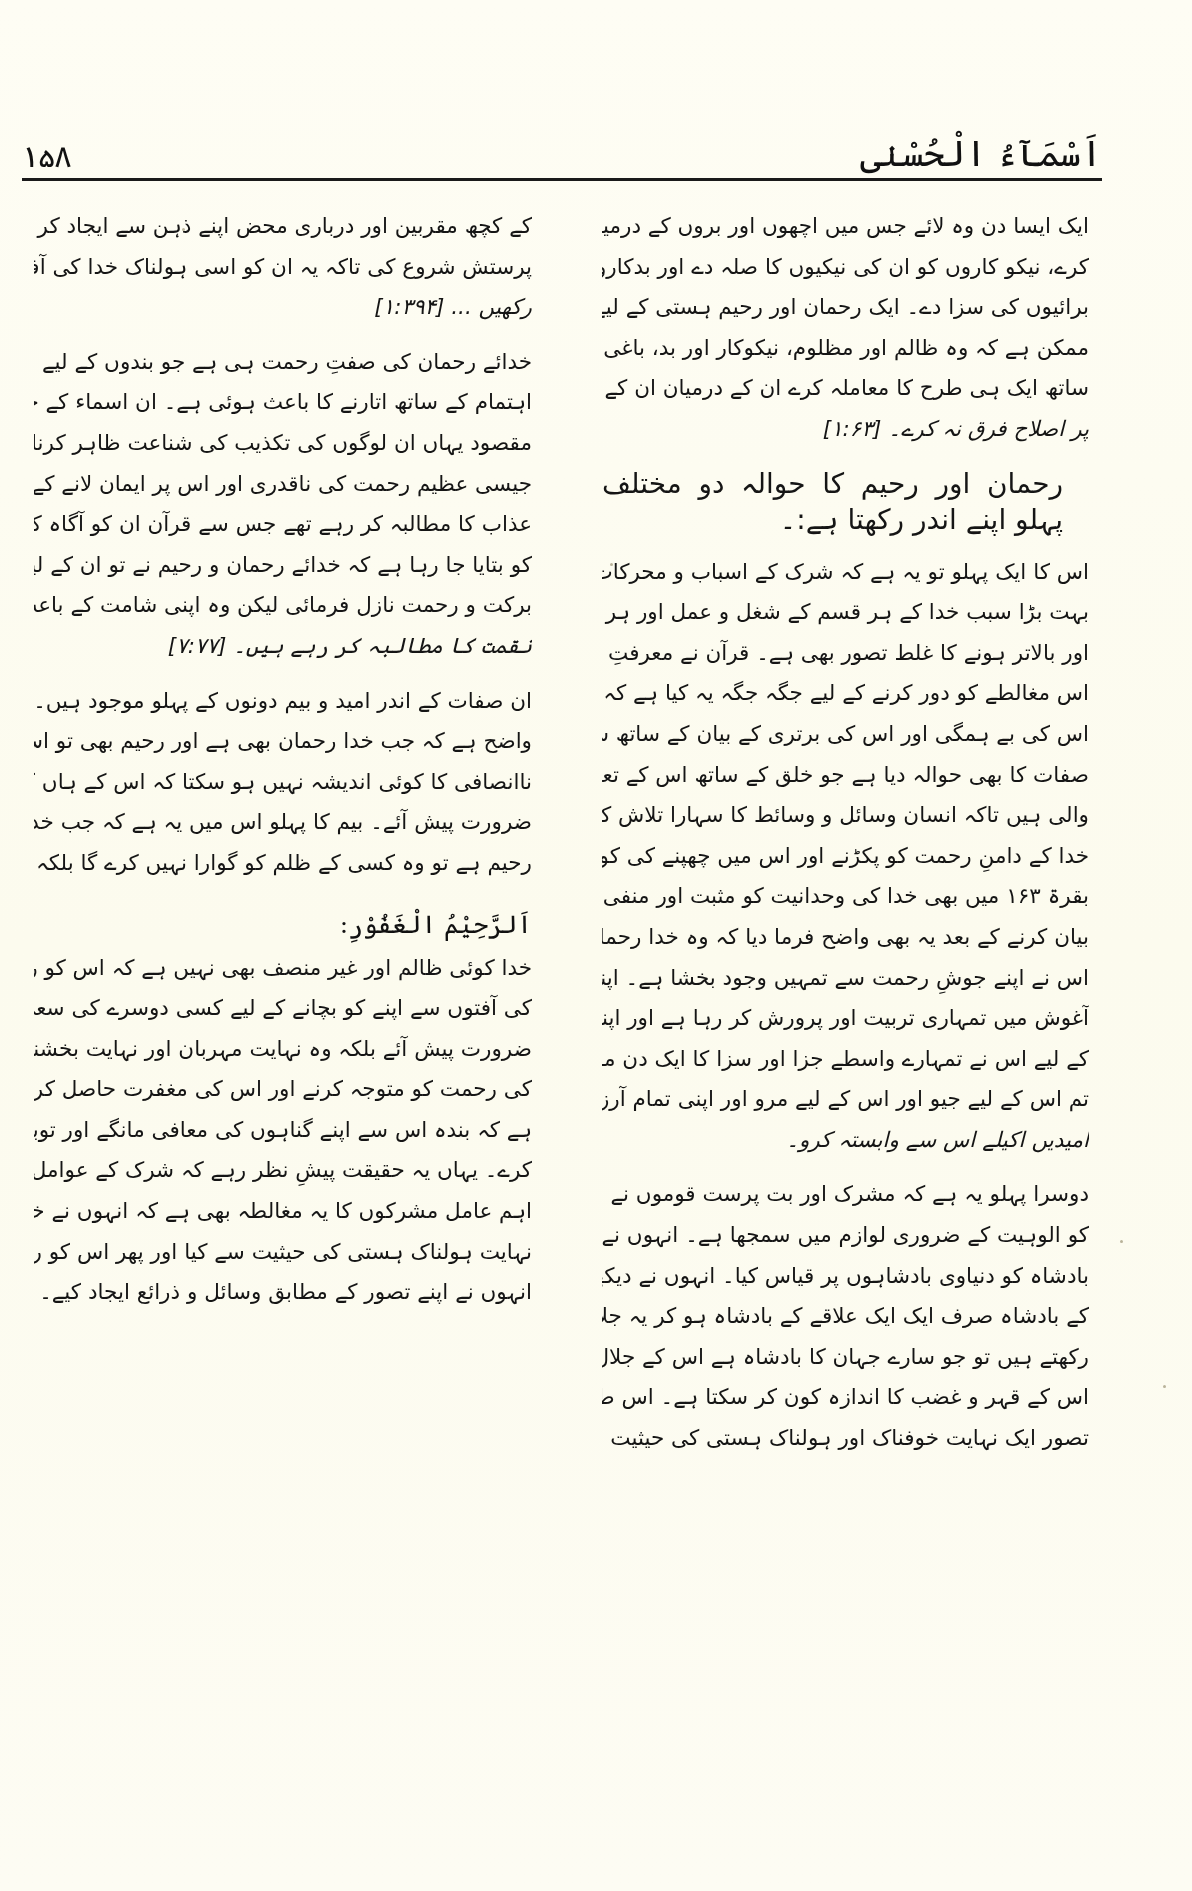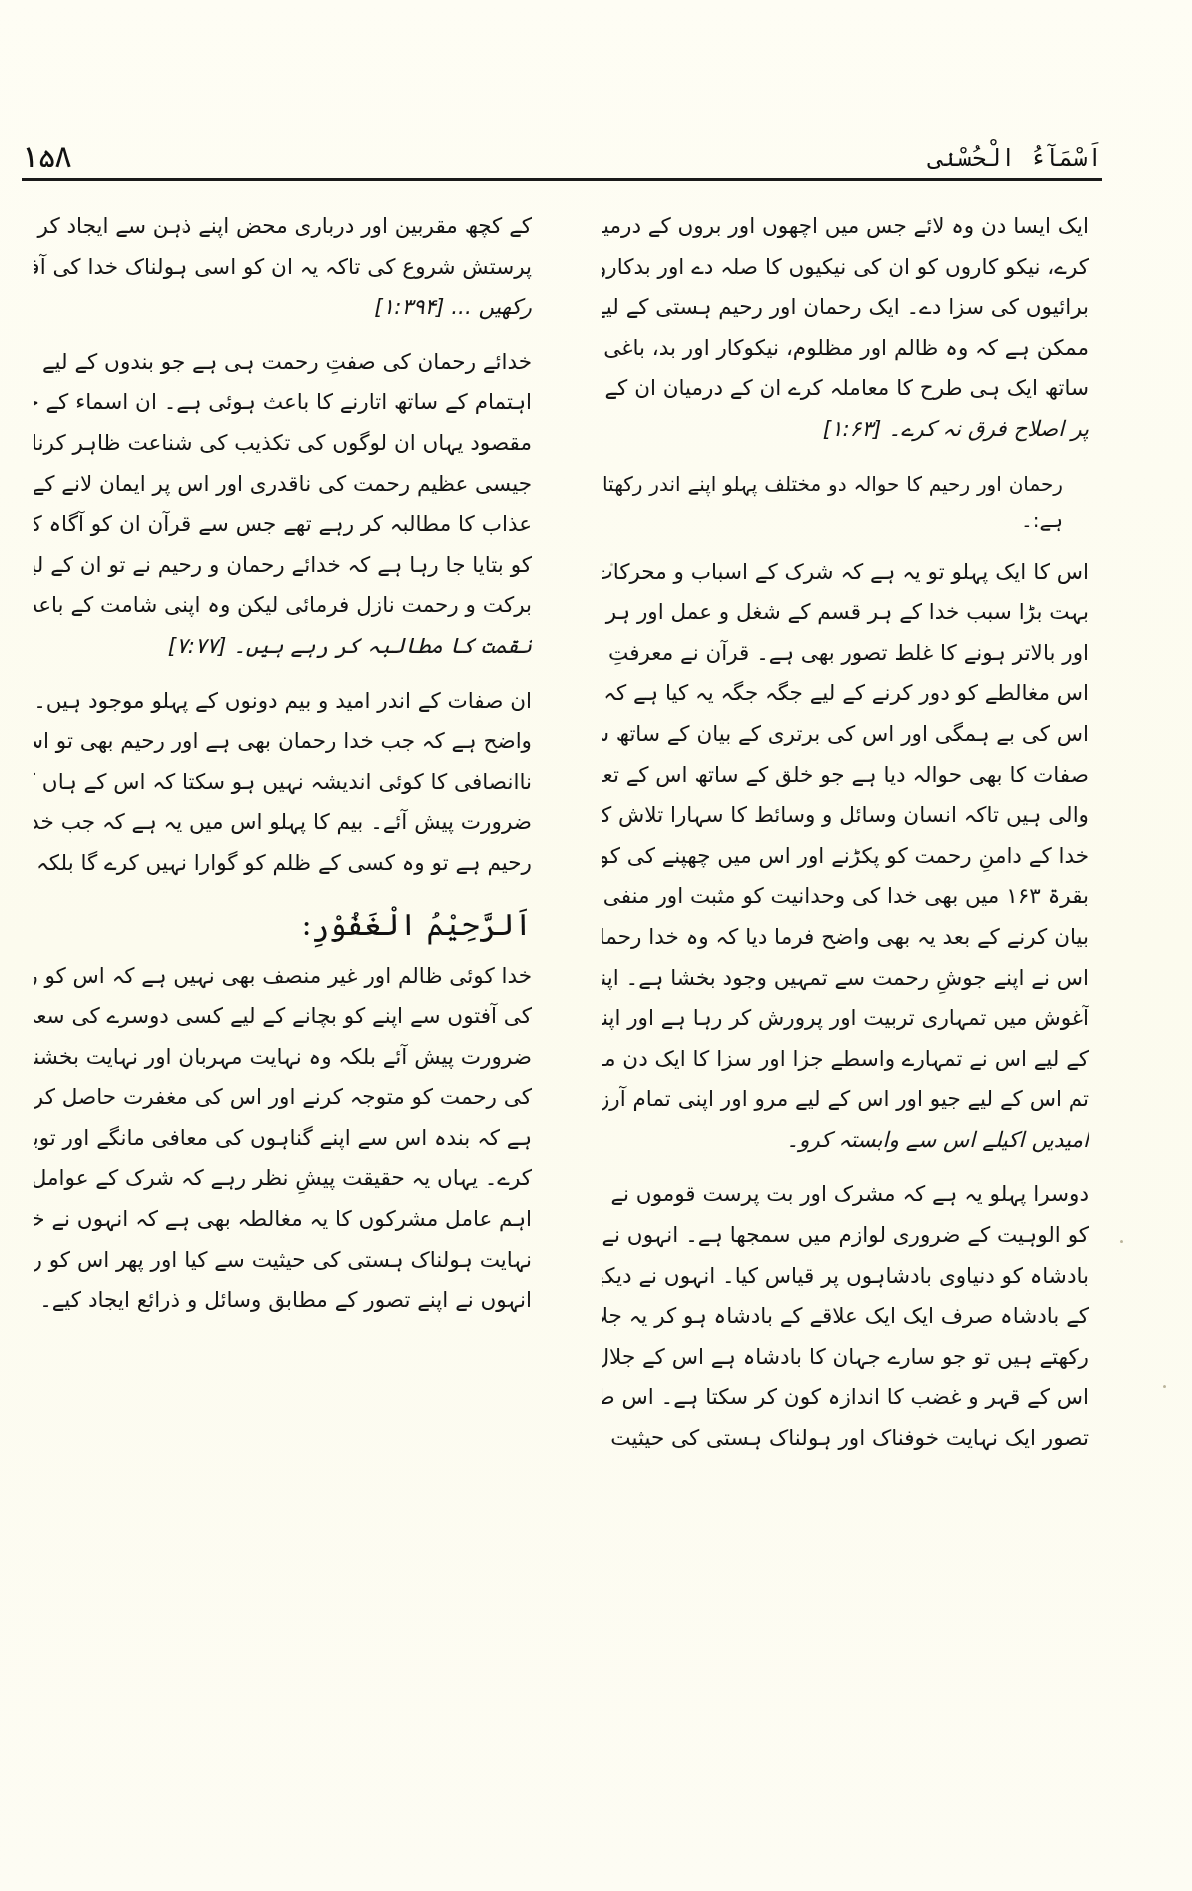--- a/index.html
+++ b/index.html
@@ -22,22 +22,22 @@
     position: absolute;
     left: 22px; right: 90px;
     top: 128px;
     height: 48px;
     display: flex;
     flex-direction: row;
     justify-content: space-between;
     align-items: flex-end;
   }
   .book-title {
-    font-family: Liberation Mono, monospace;
-    font-size: 24px;
+    font-family: Liberation Sans, sans-serif;
+    font-size: 36px;
     color: #111;
     line-height: 1;
     padding-bottom: 4px;
   }
   .page-number {
     font-family: Liberation Sans, sans-serif;
     font-size: 28px;
     color: #111;
     line-height: 1;
     padding-bottom: 4px;
@@ -68,28 +68,28 @@
     display: block;
     white-space: nowrap;
     overflow: hidden;
     text-align: justify;
     text-align-last: justify;
   }
   .line.last { text-align-last: right; font-style: italic; }
   .subtitle {
     margin: 16px 0 14px 0;
     padding-right: 26px;
-    font-size: 20px;
+    font-size: 28px;
     line-height: 36px;
   }
   .section-heading {
     font-family: "DejaVu Serif", serif;
-    font-size: 30px;
+    font-size: 25px;
     line-height: 46px;
-    margin: 18px 0 8px 0;
+    margin: 18px 0 0 0;
     text-align-last: right;
     color: #111;
   }
   .speck {
     position: absolute;
     width: 3px; height: 3px;
     border-radius: 50%;
     background: #b9b39a;
   }
 </style>

